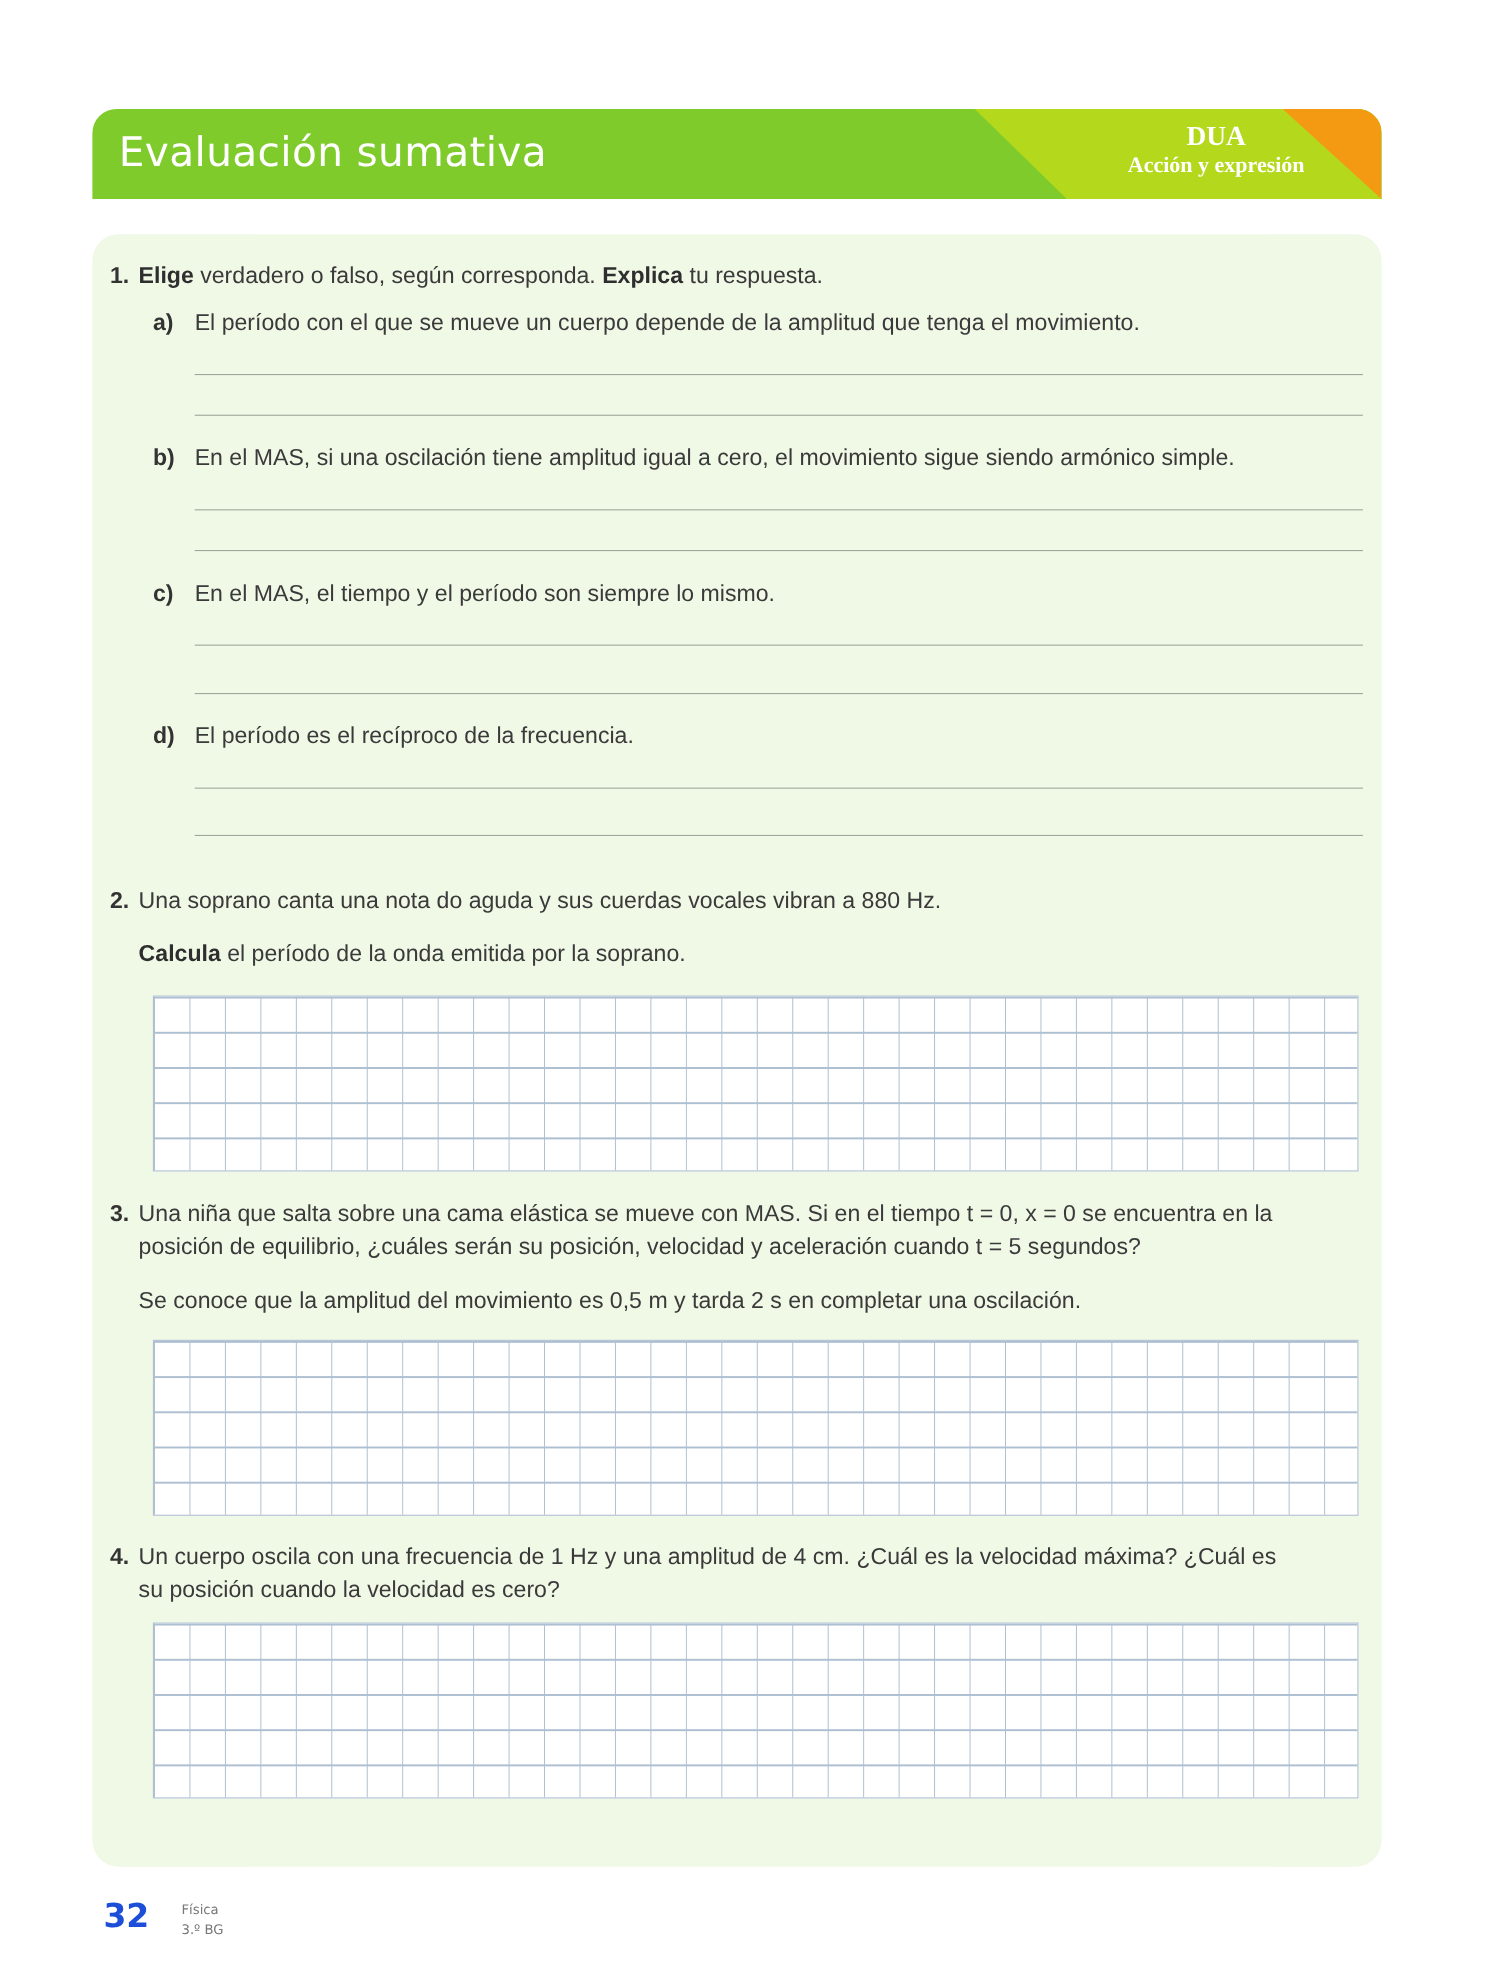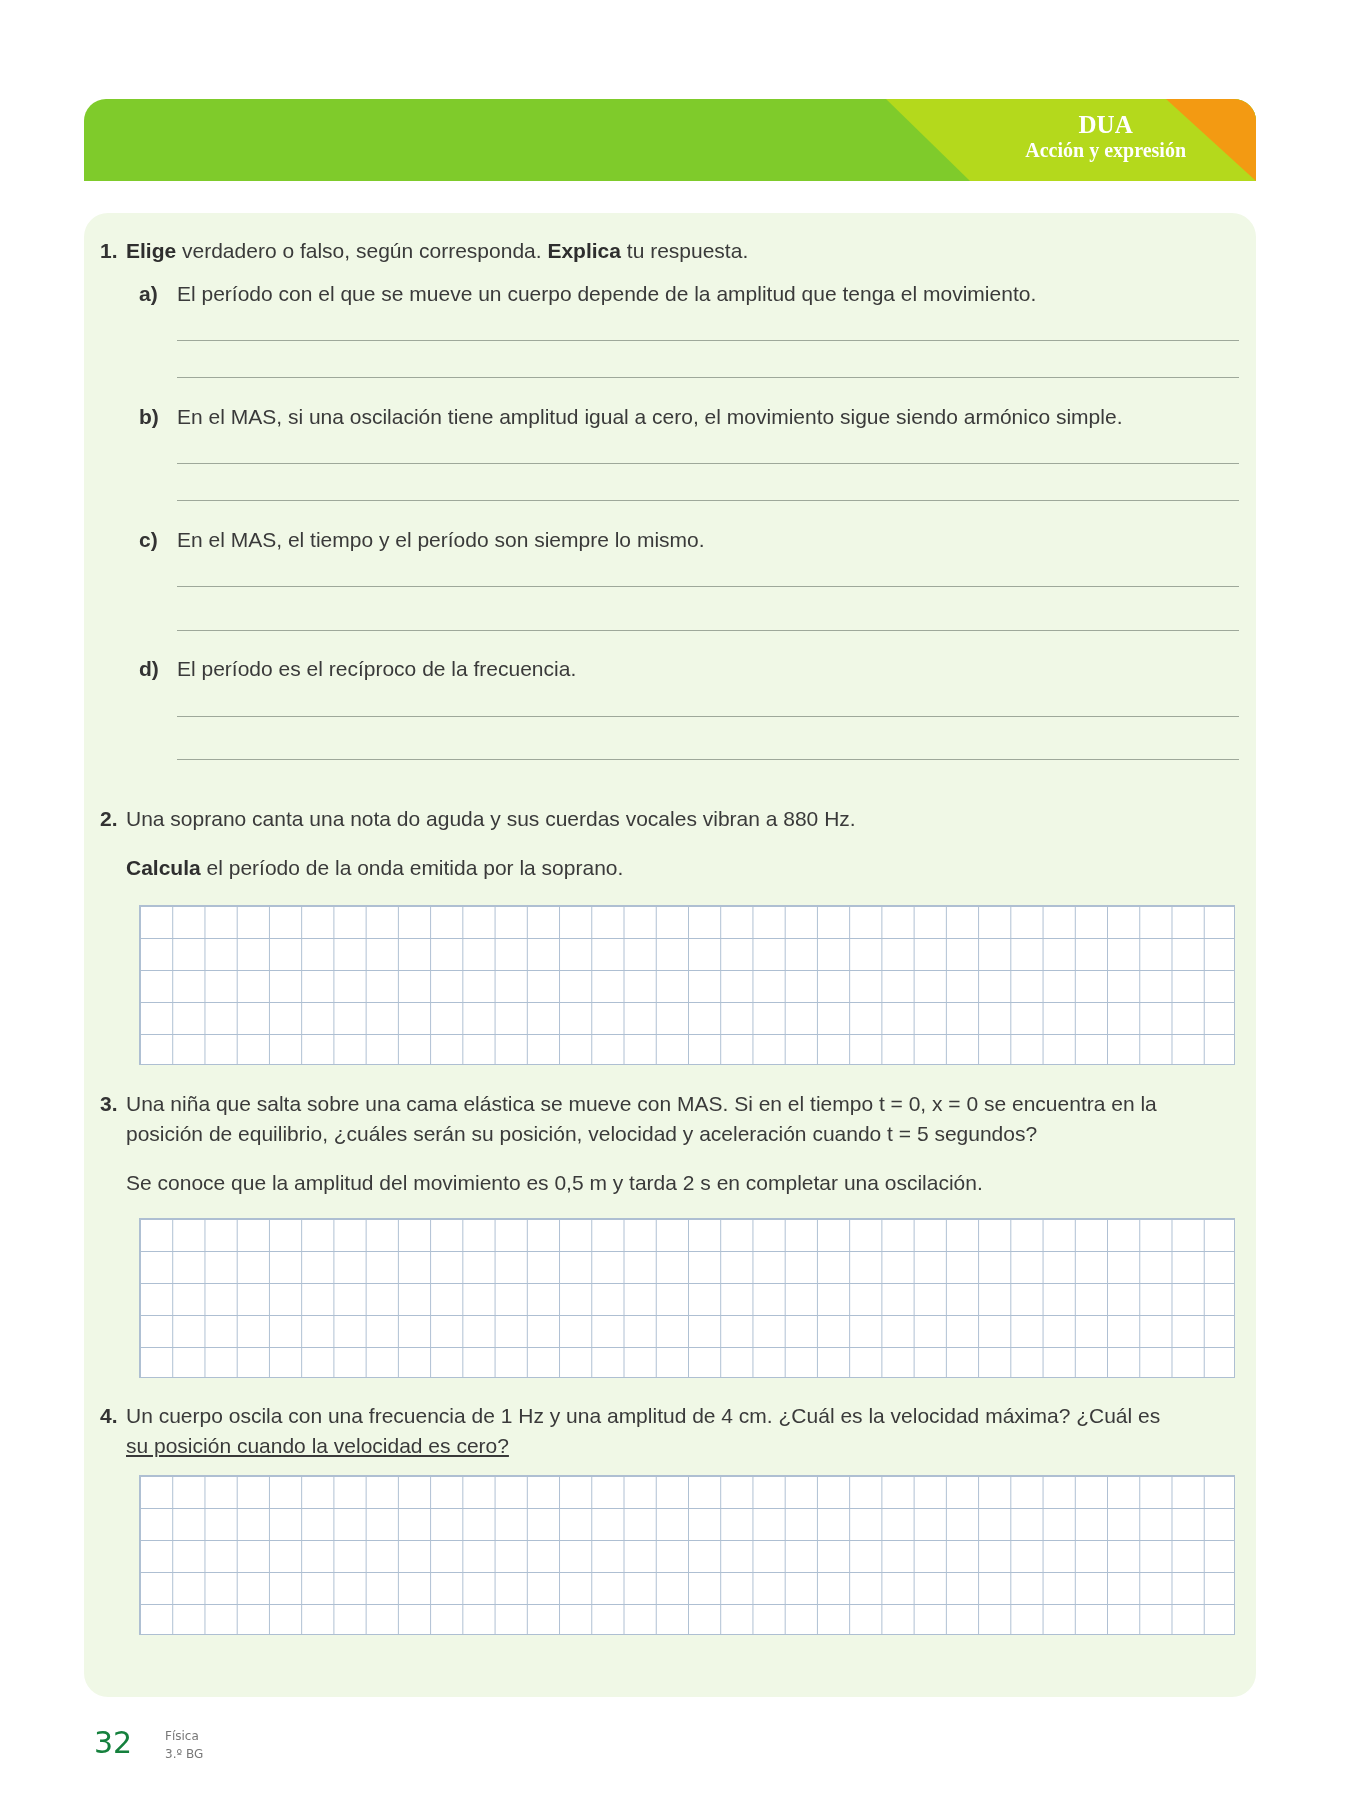--- a/index.html
+++ b/index.html
@@ -55,33 +55,34 @@
     background-color: #ffffff;
     background-image:
       linear-gradient(to right, #aebfd2 1px, transparent 1px),
       linear-gradient(to bottom, #aebfd2 1.5px, transparent 1.5px);
     background-size: 32.24px 100%, 100% 32px;
     border: 1.5px solid #aebfd2;
   }
 
   .footer-num {
     position: absolute; left: 94px; top: 1725px;
-    font-family: "DejaVu Sans", sans-serif; font-weight: normal; font-size: 30px; color: #15803d;
+    font-family: "DejaVu Sans", sans-serif; font-weight: bold; font-size: 30px; color: #1d4ed8;
   }
   .footer-sub {
     position: absolute; left: 165px; top: 1727px;
     font-family: "DejaVu Sans", sans-serif; font-size: 12px; color: #777; line-height: 18px;
   }
 </style>
 </head>
 <body>
 
 <div class="header">
   <div class="band-lime"></div>
   <div class="band-orange"></div>
+  <div class="title">Evaluación sumativa</div>
   <div class="dua">
     <span class="dua-title">DUA</span>
     <span class="dua-sub">Acción y expresión</span>
   </div>
 </div>
 
 <div class="content"></div>
 
 <div class="q" style="left:100px; top:236px; width:1150px;">
   <span class="num">1.</span>
@@ -135,21 +136,21 @@
 <div class="q" style="left:100px; top:1168px; width:1150px;">
   <span class="text" style="white-space:nowrap;">Se conoce que la amplitud del movimiento es 0,5 m y tarda 2 s en completar una oscilación.</span>
 </div>
 <div class="grid" style="top:1218px;"></div>
 
 <div class="q" style="left:100px; top:1401px; width:1150px;">
   <span class="num">4.</span>
   <span class="text" style="white-space:nowrap;">Un cuerpo oscila con una frecuencia de 1 Hz y una amplitud de 4 cm. ¿Cuál es la velocidad máxima? ¿Cuál es</span>
 </div>
 <div class="q" style="left:100px; top:1431px; width:1150px;">
-  <span class="text" style="white-space:nowrap;text-decoration:underline;">su posición cuando la velocidad es cero?</span>
+  <span class="text" style="white-space:nowrap;">su posición cuando la velocidad es cero?</span>
 </div>
 <div class="grid" style="top:1475px;"></div>
 
 <div class="footer-num">32</div>
 <div class="footer-sub">
   <div>Física</div>
   <div>3.º BG</div>
 </div>
 
 </body></html>

